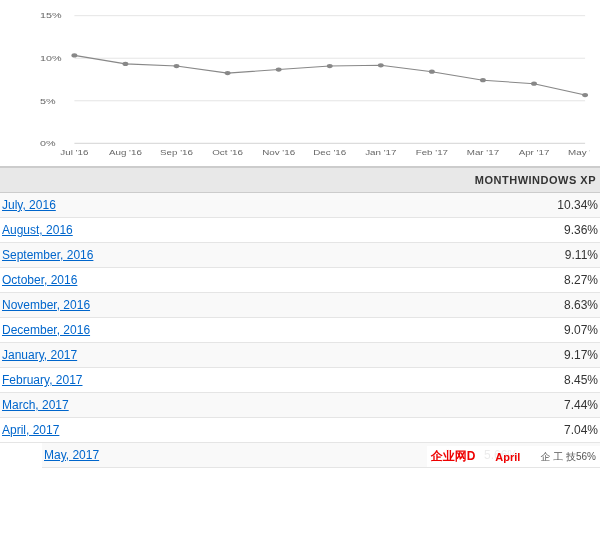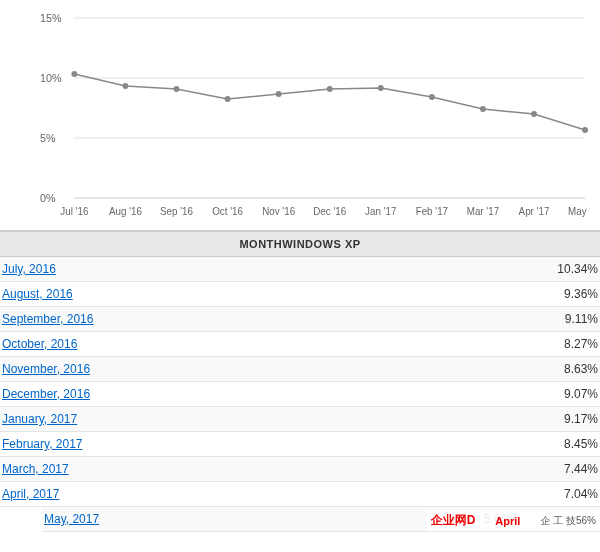--- a/index.html
+++ b/index.html
@@ -7,41 +7,41 @@
       font-family: Arial, sans-serif;
       font-size: 12px;
       background: #fff;
       width: 600px;
       overflow: hidden;
     }
 
     
     .chart-container {
       width: 600px;
-      height: 230px;
+      height: 166px;
       background: #fff;
       position: relative;
       padding: 10px 10px 0 40px;
     }
 
     svg.chart-svg {
       width: 100%;
       height: 100%;
     }
 
     
     .table-container {
       width: 600px;
       border-top: 2px solid #ccc;
     }
 
     .table-header {
       display: flex;
-      justify-content: center;
-      padding: 6px 18px;
+      justify-content: flex-end;
+      padding: 6px 4px;
       background: #e8e8e8;
       border-bottom: 1px solid #ccc;
     }
 
     .table-header span {
       font-size: 11px;
       font-weight: bold;
       color: #333;
       letter-spacing: 0.5px;
     }

